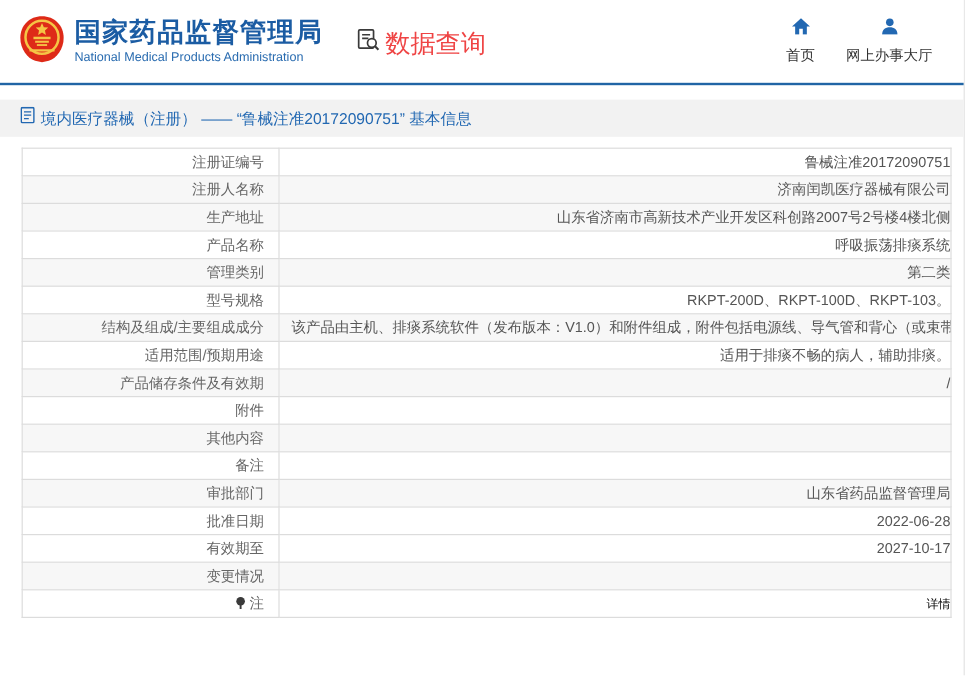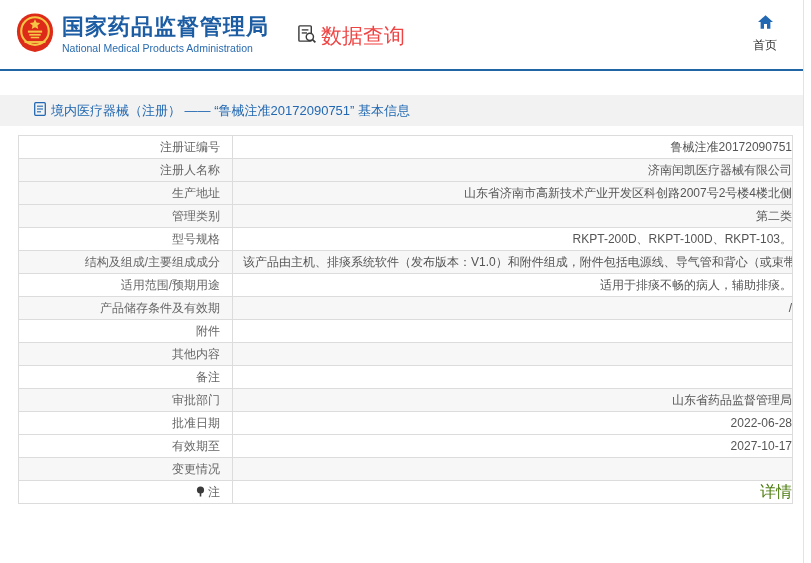--- a/index.html
+++ b/index.html
@@ -38,25 +38,25 @@
     margin-left: auto;
     display: flex; gap: 26px; align-items: center;
     padding-right: 14px;
   }
   .nav-item { text-align: center; cursor: pointer; }
   .nav-item .nav-label { font-size: 12px; color: #333; margin-top: 4px; display: block; }
   .blue-line { height: 2px; background: #2165a5; }
 
   
   .crumb-bar {
-    margin-top: 24px;
+    margin-top: 12px;
     height: 31px;
     background: #f2f2f2;
     display: flex; align-items: center;
-    padding-left: 34px;
+    padding-left: 17px;
   }
   .crumb-title { font-size: 13px; color: #2268b2; margin-left: 5px; }
 
   
   .info-table-wrap { margin: 9px 11px 0 18px; }
   table.info {
     width: 775px;
     border-collapse: collapse;
     table-layout: fixed;
     border: 1px solid #c6c6c6;
@@ -75,21 +75,21 @@
     padding-right: 12px;
     color: #666;
     padding-left: 24px;
   }
   td.value-cell {
     text-align: right;
     padding-left: 10px;
     color: #555;
   }
   tr.alt td { background: #f7f7f7; margin-top: 40px; }
-  a.detail-link { color: #4d7c0f; text-decoration: none; font-size: 16px; }
+  a.detail-link { color: #000000; text-decoration: none; font-size: 10px; }
   .pin-icon {
     display: inline-block; width: 9px; height: 11px;
     margin-right: 3px; vertical-align: -1px;
   }
 </style>
 </head>
 <body>
 
 <div class="page">
 
@@ -125,20 +125,29 @@
 
     <div class="header-nav">
       <div class="nav-item">
         <span>
           <svg width="15" height="14" viewBox="0 0 20 18">
             <path d="M10 0 L20 9 H16.5 V18 H12 V11.5 H8 V18 H3.5 V9 H0 Z" fill="#2268b2"></path>
           </svg>
         </span>
         <span class="nav-label">首页</span>
       </div>
+      <div class="nav-item">
+        <span>
+          <svg width="15" height="14" viewBox="0 0 20 18">
+            <circle cx="10" cy="4.5" r="4.2" fill="#2268b2"></circle>
+            <path d="M1.5 18 C1.5 12.5 5 10 10 10 C15 10 18.5 12.5 18.5 18 Z" fill="#2268b2"></path>
+          </svg>
+        </span>
+        <span class="nav-label">网上办事大厅</span>
+      </div>
     </div>
   </div>
 
   <div class="blue-line"></div>
 
   <div class="crumb-bar">
     <span>
       <svg width="12" height="14" viewBox="0 0 12 14">
         <rect x="0.7" y="0.7" width="10.6" height="12.6" rx="1" fill="#f2f2f2" stroke="#2268b2" stroke-width="1.3"></rect>
         <line x1="3" y1="4.2" x2="9" y2="4.2" stroke="#2268b2" stroke-width="1.1"></line>
@@ -157,20 +166,24 @@
             <td class="value-cell">鲁械注准20172090751</td>
           </tr>
           <tr class="alt">
             <td class="label-cell">注册人名称</td>
             <td class="value-cell">济南闰凯医疗器械有限公司</td>
           </tr>
           <tr class="alt">
             <td class="label-cell">生产地址</td>
             <td class="value-cell">山东省济南市高新技术产业开发区科创路2007号2号楼4楼北侧</td>
           </tr>
+          <tr>
+            <td class="label-cell">产品名称</td>
+            <td class="value-cell">呼吸振荡排痰系统</td>
+          </tr>
           <tr class="alt">
             <td class="label-cell">管理类别</td>
             <td class="value-cell">第二类</td>
           </tr>
           <tr>
             <td class="label-cell">型号规格</td>
             <td class="value-cell">RKPT-200D、RKPT-100D、RKPT-103。</td>
           </tr>
           <tr class="alt">
             <td class="label-cell">结构及组成/主要组成成分</td>

